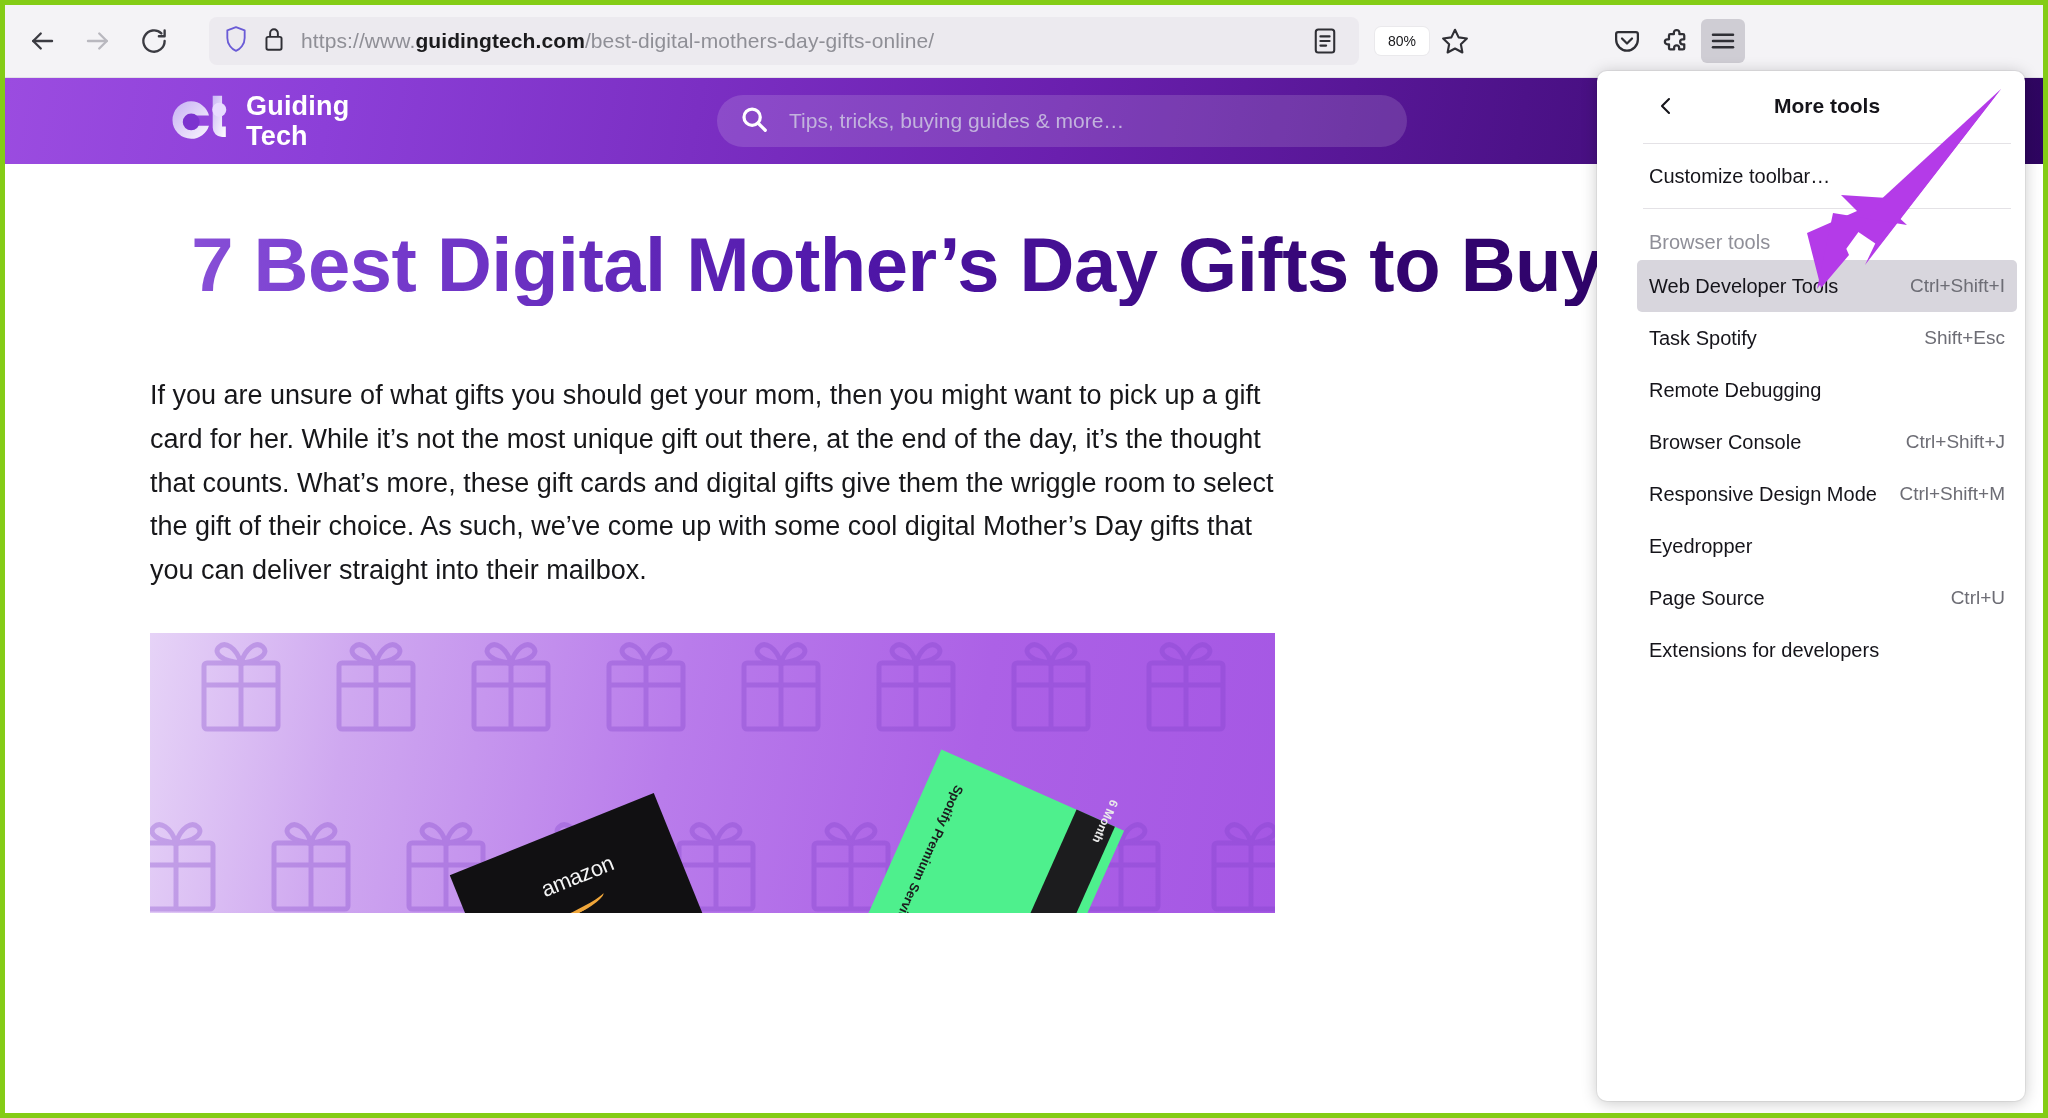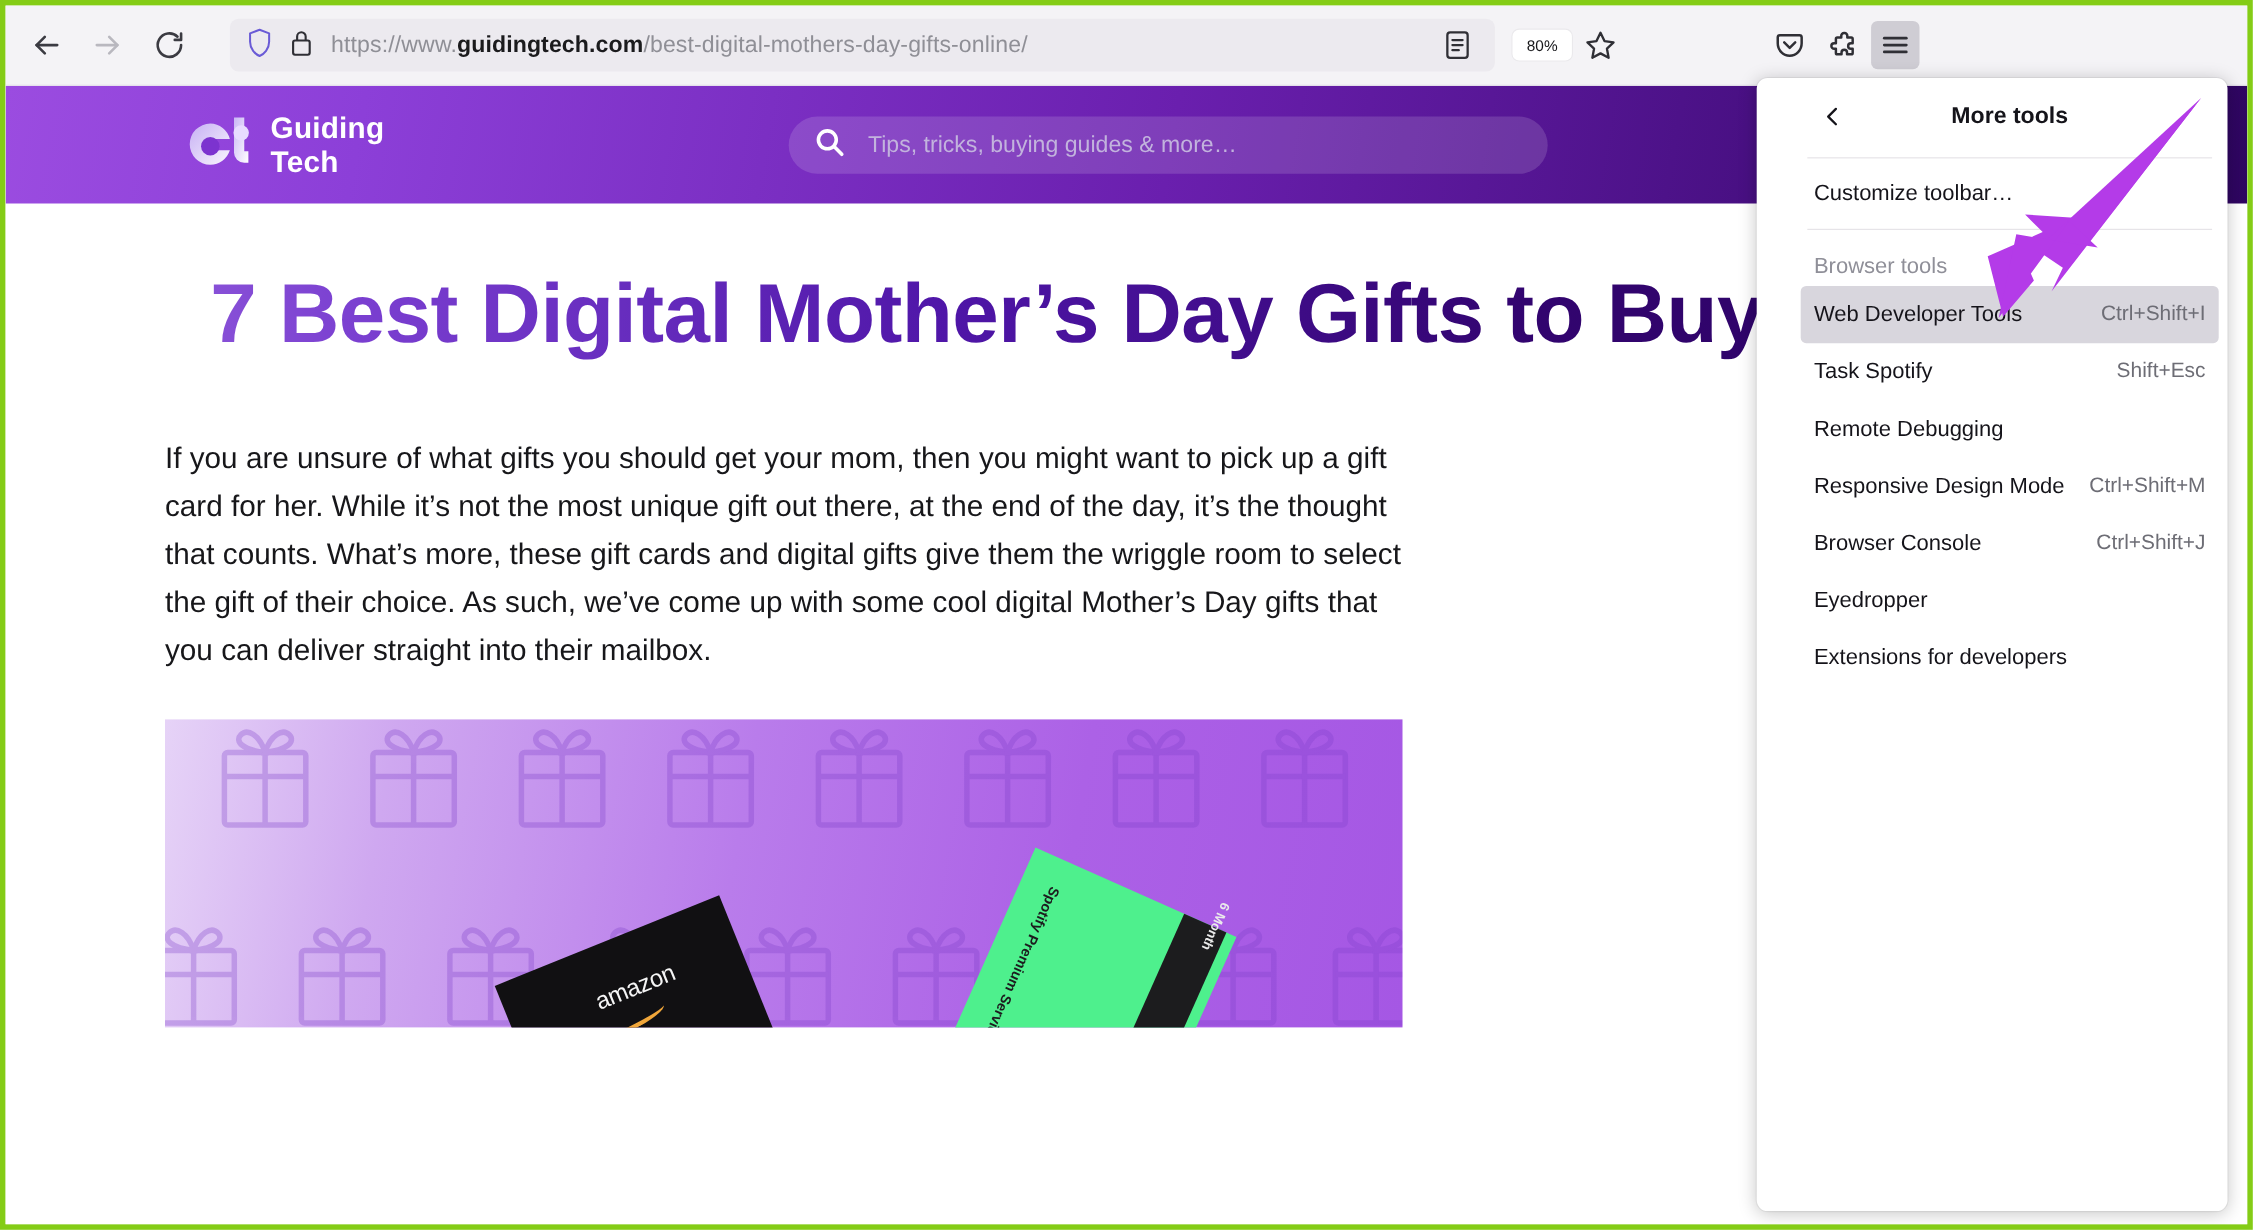--- a/index.html
+++ b/index.html
@@ -98,21 +98,21 @@
 
   
   #page {
     position: absolute;
     top: 73px; left: 0; right: 0; bottom: 0;
     background: #ffffff;
     overflow: hidden;
   }
 
   #site-header {
-    height: 107px;
+    height: 86px;
     background: linear-gradient(100deg, #9b4ce0 0%, #8c3fd8 16%, #6a1fae 52%, #3b0a72 88%, #2e0560 100%);
     display: flex;
     align-items: center;
     position: relative;
   }
 
   #logo-block {
     display: flex;
     align-items: center;
     margin-left: 155px;
@@ -556,30 +556,34 @@
     </div>
     <div class="menu-item">
       <span>Task Spotify</span>
       <span class="shortcut">Shift+Esc</span>
     </div>
     <div class="menu-item">
       <span>Remote Debugging</span>
       <span class="shortcut"></span>
     </div>
     <div class="menu-item">
+      <span>Browser Console</span>
+      <span class="shortcut">Ctrl+Shift+J</span>
+    </div>
+    <div class="menu-item">
       <span>Responsive Design Mode</span>
       <span class="shortcut">Ctrl+Shift+M</span>
     </div>
     <div class="menu-item">
-      <span>Browser Console</span>
-      <span class="shortcut">Ctrl+Shift+J</span>
-    </div>
-    <div class="menu-item">
       <span>Eyedropper</span>
       <span class="shortcut"></span>
+    </div>
+    <div class="menu-item">
+      <span>Page Source</span>
+      <span class="shortcut">Ctrl+U</span>
     </div>
     <div class="menu-item">
       <span>Extensions for developers</span>
       <span class="shortcut"></span>
     </div>
   </div>
 
   <svg id="annotation-arrow" viewBox="0 0 290 230">
     <polygon points="272,6 136,182 158,136 106,140 120,172 92,205 78,150 128,128 112,112 174,116" fill="#b43be8"></polygon>
     <polygon points="272,6 150,163 122,144" fill="#b43be8"></polygon>

